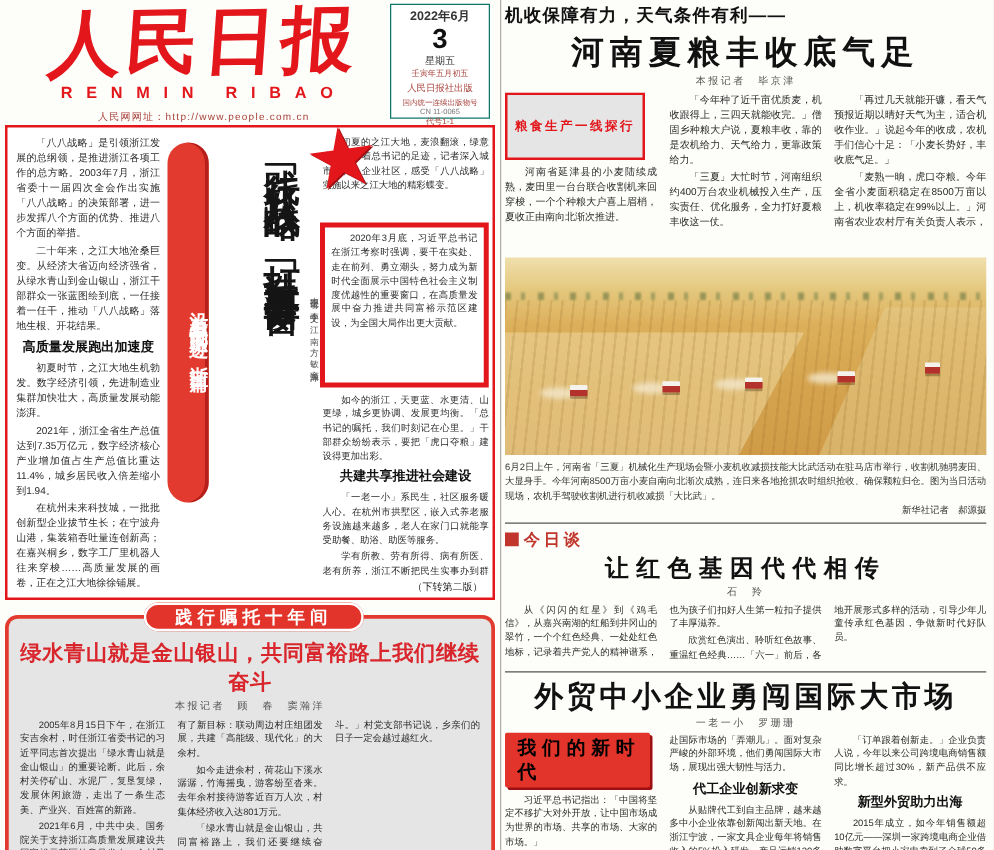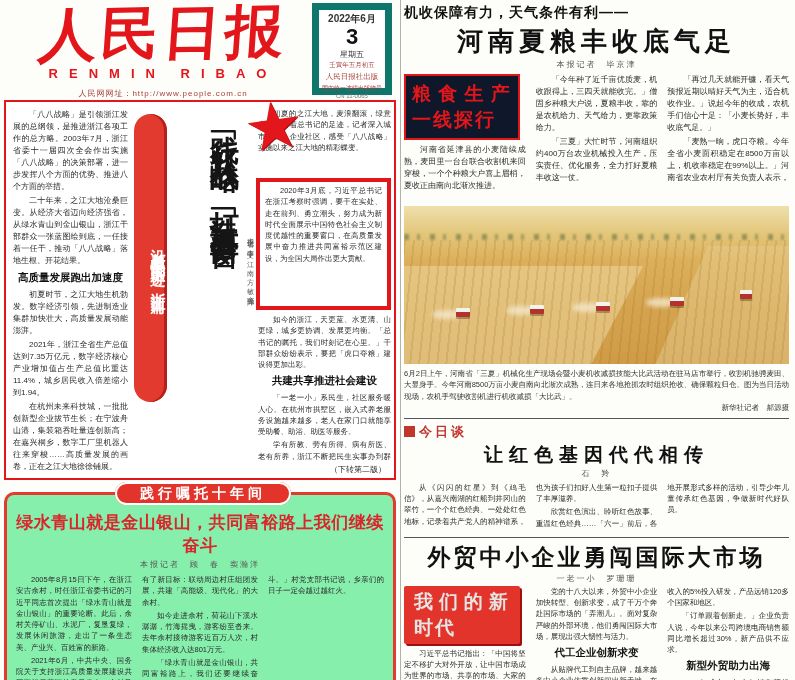--- a/index.html
+++ b/index.html
@@ -9,21 +9,21 @@
 
   
   #masthead{position:absolute;left:0;top:0;width:400px;height:100px;}
   .brand{position:absolute;left:18px;top:0px;width:290px;text-align:center;
          font-family:"DejaVu Serif",serif;font-weight:900;font-size:58px;line-height:66px;
          color:#e2161b;letter-spacing:4px;transform:skewX(-5deg) rotate(-1deg);}
   .latin{position:absolute;left:18px;top:66px;width:290px;text-align:center;
          font-size:13px;font-weight:bold;color:#e2161b;letter-spacing:11px;}
   .site{position:absolute;left:18px;top:88px;width:290px;text-align:center;
         font-size:8px;color:#a8423c;letter-spacing:1px;}
-  #datebox{position:absolute;left:312px;top:3px;width:80px;height:92px;border:7px solid #0f766e;
+  #datebox{position:absolute;left:312px;top:3px;width:80px;height:92px;border:1px solid #0f766e;
            text-align:center;padding-top:2px;box-sizing:border-box;background:#fff;}
   .db-month{font-size:10px;font-weight:bold;color:#333;}
   .db-day{font-size:22px;font-weight:900;color:#111;line-height:22px;}
   .db-week{font-size:8px;color:#333;margin-top:1px;}
   .db-lunar{font-size:6.5px;color:#a8423c;margin-top:1px;}
   .db-pub{font-size:7.5px;color:#a8423c;margin-top:2px;}
   .db-issnlabel{font-size:6px;color:#a8423c;margin-top:2px;}
   .db-issn{font-size:6px;color:#777;}
   .db-code{font-size:6.5px;color:#a8423c;}
   .db-issue{font-size:6.5px;color:#a8423c;}
@@ -54,36 +54,36 @@
   #zj-rtext1{position:absolute;left:252px;top:6px;width:133px;height:66px;overflow:hidden;
              font-size:7.5px;text-align:justify;}
   #zj-quote{position:absolute;left:250px;top:76px;width:135px;height:132px;border:4px solid #e2161b;
             box-sizing:border-box;padding:3px 5px;overflow:hidden;font-size:7.5px;text-align:justify;}
   #zj-rtext2{position:absolute;left:252px;top:212px;width:133px;height:146px;overflow:hidden;
              font-size:7.5px;text-align:justify;}
   #zj-cont{position:absolute;right:8px;bottom:3px;font-size:8px;color:#222;}
 
   
   #dk-box{position:absolute;left:4px;top:492px;width:392px;height:188px;border:3px solid #e23a2e;
-          border-bottom:none;border-radius:10px 10px 0 0;background:#86efac;box-sizing:border-box;}
+          border-bottom:none;border-radius:10px 10px 0 0;background:#e5e5e5;box-sizing:border-box;}
   #dk-pill{position:absolute;left:108px;top:-13px;width:176px;height:23px;background:#e2342a;
            border-radius:13px;color:#fff;font-size:14px;font-weight:900;letter-spacing:4px;
            text-align:center;line-height:23px;box-shadow:0 0 0 2px #fff inset;}
   #dk-head{margin:16px 8px 2px;text-align:center;font-size:17px;font-weight:900;color:#d9262c;
            letter-spacing:0.5px;}
   #dk-cols{margin:4px 9px 0;column-count:3;column-gap:10px;height:118px;overflow:hidden;
            font-size:7.5px;text-align:justify;}
 
   
   #right{position:absolute;left:404px;top:0;width:385px;height:656px;}
   .kicker{font-size:14px;font-weight:bold;color:#111;letter-spacing:1px;margin-top:4px;}
   .headline-xl{font-size:26px;font-weight:900;letter-spacing:5px;text-align:center;color:#111;
                margin-top:2px;}
-  .tag-outline{float:left;border:2px solid #e2161b;color:#e2161b;font-weight:900;font-size:19px;
-               letter-spacing:2px;padding:5px 6px;margin:0 6px 4px 0;background:#0f172a;
+  .tag-outline{float:left;border:2px solid #e2161b;color:#e2161b;font-weight:900;font-size:10px;
+               letter-spacing:2px;padding:18px 6px;margin:0 6px 4px 0;background:#e5e5e5;
                break-inside:avoid;}
   .cols{column-count:3;column-gap:10px;overflow:hidden;font-size:8px;text-align:justify;
         column-fill:auto;}
   #hv-cols{height:128px;margin-top:4px;}
 
   
   #photo{position:relative;width:385px;height:158px;margin-top:4px;overflow:hidden;
          background:linear-gradient(180deg,#efe0ad 0%,#e4c87e 16%,#dcb05b 34%,#d5a34d 65%,#cf9b47 100%);}
   #treeline{position:absolute;left:0;top:28px;width:100%;height:6px;opacity:.55;filter:blur(1px);
             background:repeating-linear-gradient(90deg,#5c6e3c 0 5px,transparent 5px 13px,#70804a 13px 16px,transparent 16px 26px);}
@@ -107,21 +107,21 @@
   .tt-labelrow{display:flex;align-items:center;gap:4px;}
   .tt-sq{width:11px;height:11px;background:#c0362c;display:inline-block;}
   .tt-label{color:#c0362c;font-weight:900;font-size:13px;letter-spacing:3px;}
   .headline-md{font-size:19px;font-weight:900;letter-spacing:6px;text-align:center;color:#111;
                margin-top:1px;}
   #tt-cols{height:50px;margin-top:3px;font-size:7.5px;}
 
   
   .headline-lg{font-size:23px;font-weight:900;letter-spacing:3px;text-align:center;color:#111;
                margin-top:0;}
-  .tag-solid{float:left;background:#e2342a;color:#e5e5e5;font-weight:900;font-size:19px;
+  .tag-solid{float:left;background:#e2342a;color:#000000;font-weight:900;font-size:15px;
              letter-spacing:2px;padding:3px 10px;margin:0 6px 4px 0;border-radius:2px;
              box-shadow:2px 2px 0 #9e0f12;break-inside:avoid;}
   #tr-wrap{position:relative;}
   #tr-cols{height:118px;margin-top:2px;font-size:7.5px;}
 </style>
 </head>
 <body>
 
 <div id="page">
   <div class="vdivider"></div>

